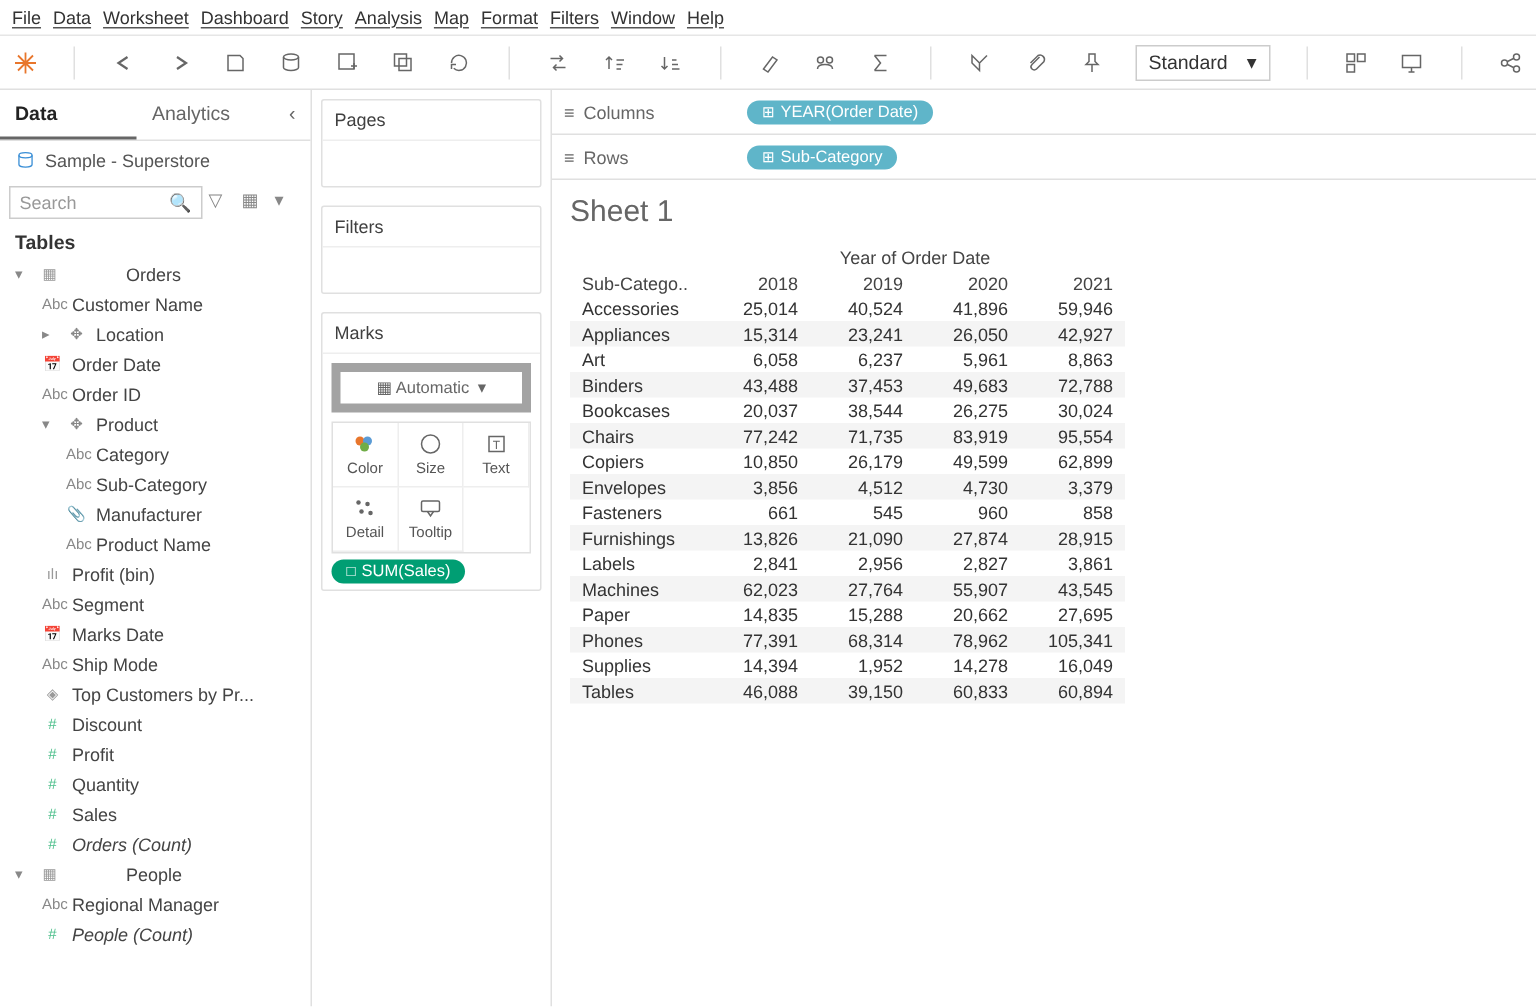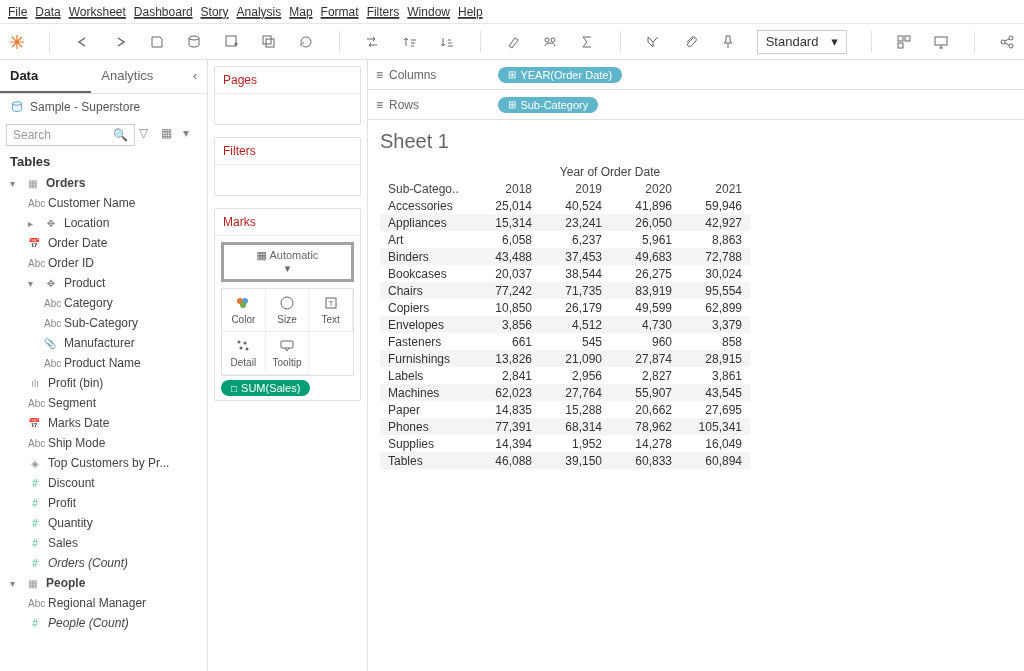--- a/index.html
+++ b/index.html
@@ -1,18 +1,18 @@
 <!DOCTYPE html>
 <html><head>
 <meta charset="utf-8">
 <style>
   * { box-sizing: border-box; margin: 0; padding: 0; }
   body { font-family: Arial, Helvetica, sans-serif; font-size: 12px; color: #333; background: #fff; width: 1024px; height: 671px; overflow: hidden; }
   
-  .menubar { display: flex; align-items: center; height: 24px; padding: 4px 8px; border-bottom: 1px solid #e6e6e6; gap: 8px; text-decoration: underline; }
+  .menubar { display: flex; align-items: center; height: 24px; padding: 4px 8px; border-bottom: 1px solid #e6e6e6; gap: 8px; }
   .menubar span { text-decoration: underline; text-decoration-color: #555; text-underline-offset: 2px; cursor: pointer; }
 
   .toolbar { display: flex; align-items: center; height: 36px; padding: 0 8px; border-bottom: 1px solid #e0e0e0; gap: 20px; }
   .tb-sep { width: 1px; height: 22px; background: #e0e0e0; margin: 0 4px; }
   .tb-btn { width: 24px; height: 24px; display: flex; align-items: center; justify-content: center; color: #666; cursor: pointer; }
   .tb-btn svg { width: 16px; height: 16px; }
   .tb-dropdown { display: flex; align-items: center; border: 1px solid #ccc; height: 24px; padding: 0 8px; gap: 6px; font-size: 13px; min-width: 90px; justify-content: space-between; }
 
   .main-layout { display: flex; height: calc(671px - 24px - 36px); }
   
@@ -32,27 +32,27 @@
   .tree-item { display: flex; align-items: center; padding: 3px 6px 3px 10px; gap: 6px; cursor: pointer; color: #444; }
   .caret { width: 10px; display: inline-block; font-size: 10px; color: #888; }
   .ticon { width: 14px; font-size: 10px; color: #999; text-align: center; }
   .ticon.abc { color: #888; }
   .ticon.hash { color: #4fc08d; }
   .ticon.geo { color: #888; }
   .ticon.date { color: #888; }
   .italic { font-style: italic; }
   .indent-1 { padding-left: 28px; }
   .indent-2 { padding-left: 44px; }
-  .bold { font-weight: bold; }
+  .bold { font-weight: normal; margin-left: 38px; }
 
   .shelves-col { width: 160px; border-right: 1px solid #e0e0e0; display: flex; flex-direction: column; }
   .shelf-card { border: 1px solid #e0e0e0; margin: 6px; border-radius: 2px; }
-  .shelf-title { padding: 6px 8px; font-size: 12px; color: #b91c1c; border-bottom: 1px solid #eee; }
+  .shelf-title { padding: 6px 8px; font-size: 12px; color: #404040; border-bottom: 1px solid #eee; }
   .shelf-body { min-height: 30px; padding: 4px; }
-  .mark-type { border: 3px solid #a3a3a3; margin: 6px; padding: 4px 24px; font-size: 11px; display: flex; justify-content: space-between; align-items: center; color: #666; flex-direction: column; }
+  .mark-type { border: 6px solid #a3a3a3; margin: 6px; padding: 4px 24px; font-size: 11px; display: flex; justify-content: space-between; align-items: center; color: #666; }
   .mark-buttons { display: grid; grid-template-columns: repeat(3, 1fr); margin: 0 6px; border: 1px solid #e0e0e0; }
   .mark-btn { display: flex; flex-direction: column; align-items: center; justify-content: center; padding: 6px 2px; gap: 3px; font-size: 10px; color: #555; border-right: 1px solid #eee; border-bottom: 1px solid #eee; }
   .mark-btn:last-child { border-right: none; }
   .mark-btn svg { width: 16px; height: 16px; }
   .pill { display: inline-flex; align-items: center; background: #009e73; color: #fff; border-radius: 10px; padding: 2px 10px; font-size: 11px; gap: 4px; margin: 4px 6px; }
   .pill.dim { background: #5fb5c9; }
   .pill-icon { font-size: 10px; }
 
   .viz-col { flex: 1; display: flex; flex-direction: column; }
   .rc-row { display: flex; align-items: center; border-bottom: 1px solid #e0e0e0; height: 30px; padding: 0 8px; gap: 16px; }

